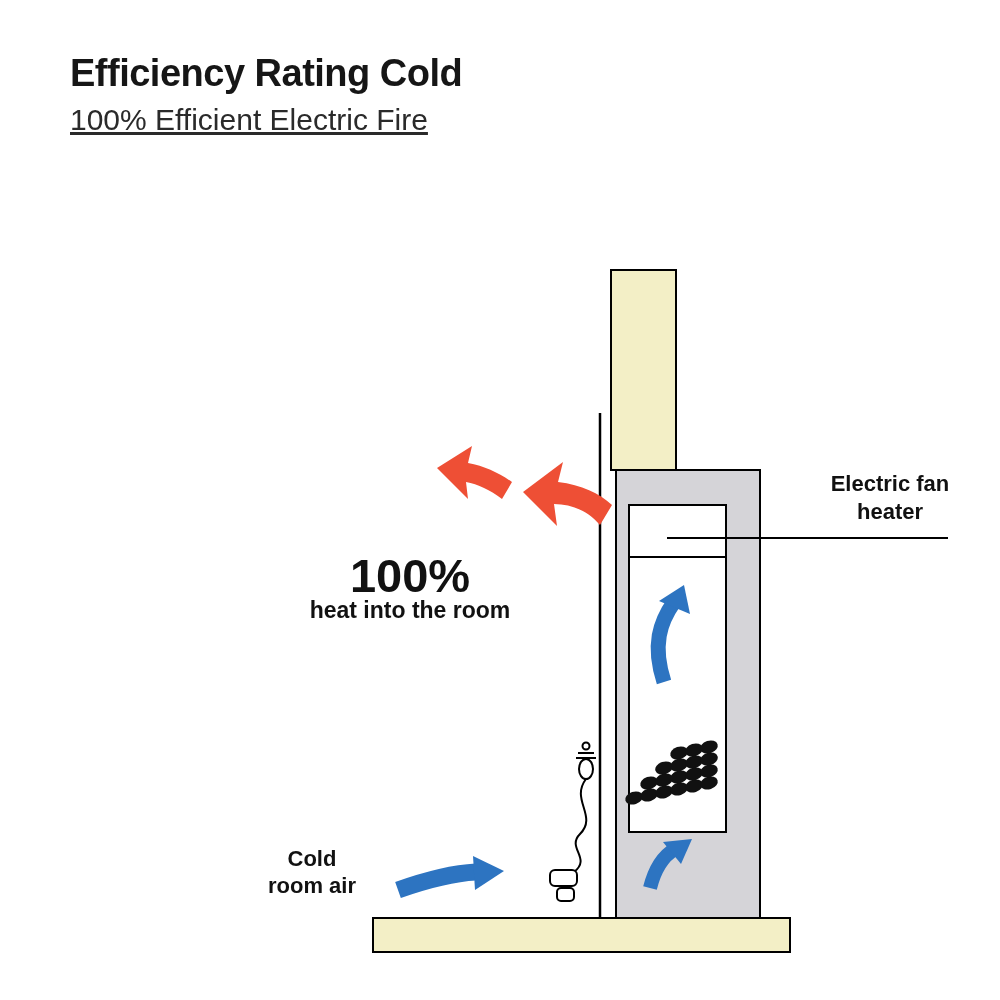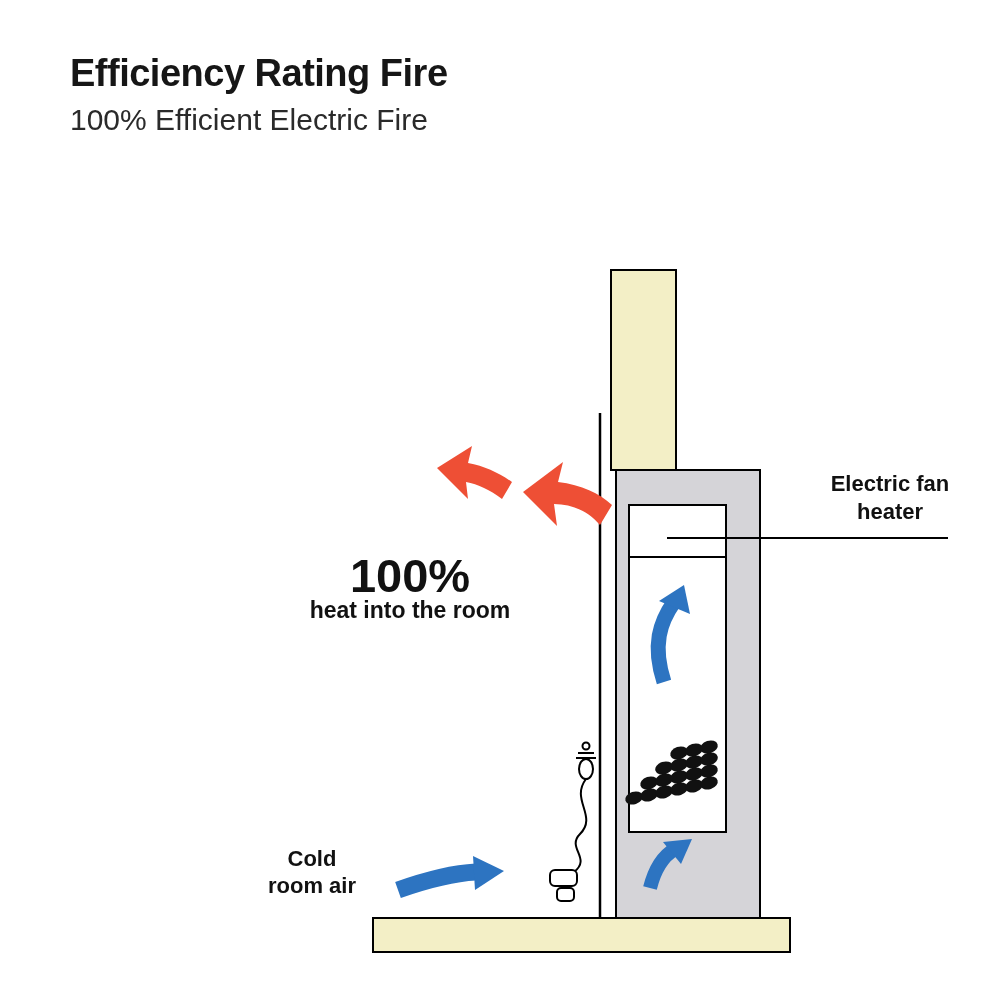--- a/index.html
+++ b/index.html
@@ -23,36 +23,37 @@
     font-size: 38px;
     font-weight: 700;
     letter-spacing: -0.5px;
     color: #161616;
   }
   .header p {
     margin: 8px 0 0 0;
     font-size: 30px;
     font-weight: 400;
     color: #2a2a2a;
+    text-decoration: underline;
   }
   svg { position: absolute; left: 0; top: 0; }
   text {
     font-family: "Liberation Sans", sans-serif;
     fill: #111111;
   }
   .t-big   { font-size: 47px; font-weight: 700; }
   .t-med   { font-size: 23px; font-weight: 700; }
   .t-label { font-size: 22px; font-weight: 700; }
   .outline { stroke: #000; stroke-width: 2; }
 </style>
 </head>
 <body>
 
 <div class="header">
-  <h1>Efficiency Rating Fire</h1>
+  <h1>Efficiency Rating Cold</h1>
   <p>100% Efficient Electric Fire</p>
 </div>
 
 <svg width="1000" height="1000" viewBox="0 0 1000 1000">
 
   <rect x="611" y="270" width="65" height="200" class="outline" fill="#f3efc6"></rect>
 
   <line x1="600" y1="413" x2="600" y2="918" stroke="#000" stroke-width="2.5"></line>
 
   <rect x="616" y="470" width="144" height="448" class="outline" fill="#d5d4d8"></rect>

